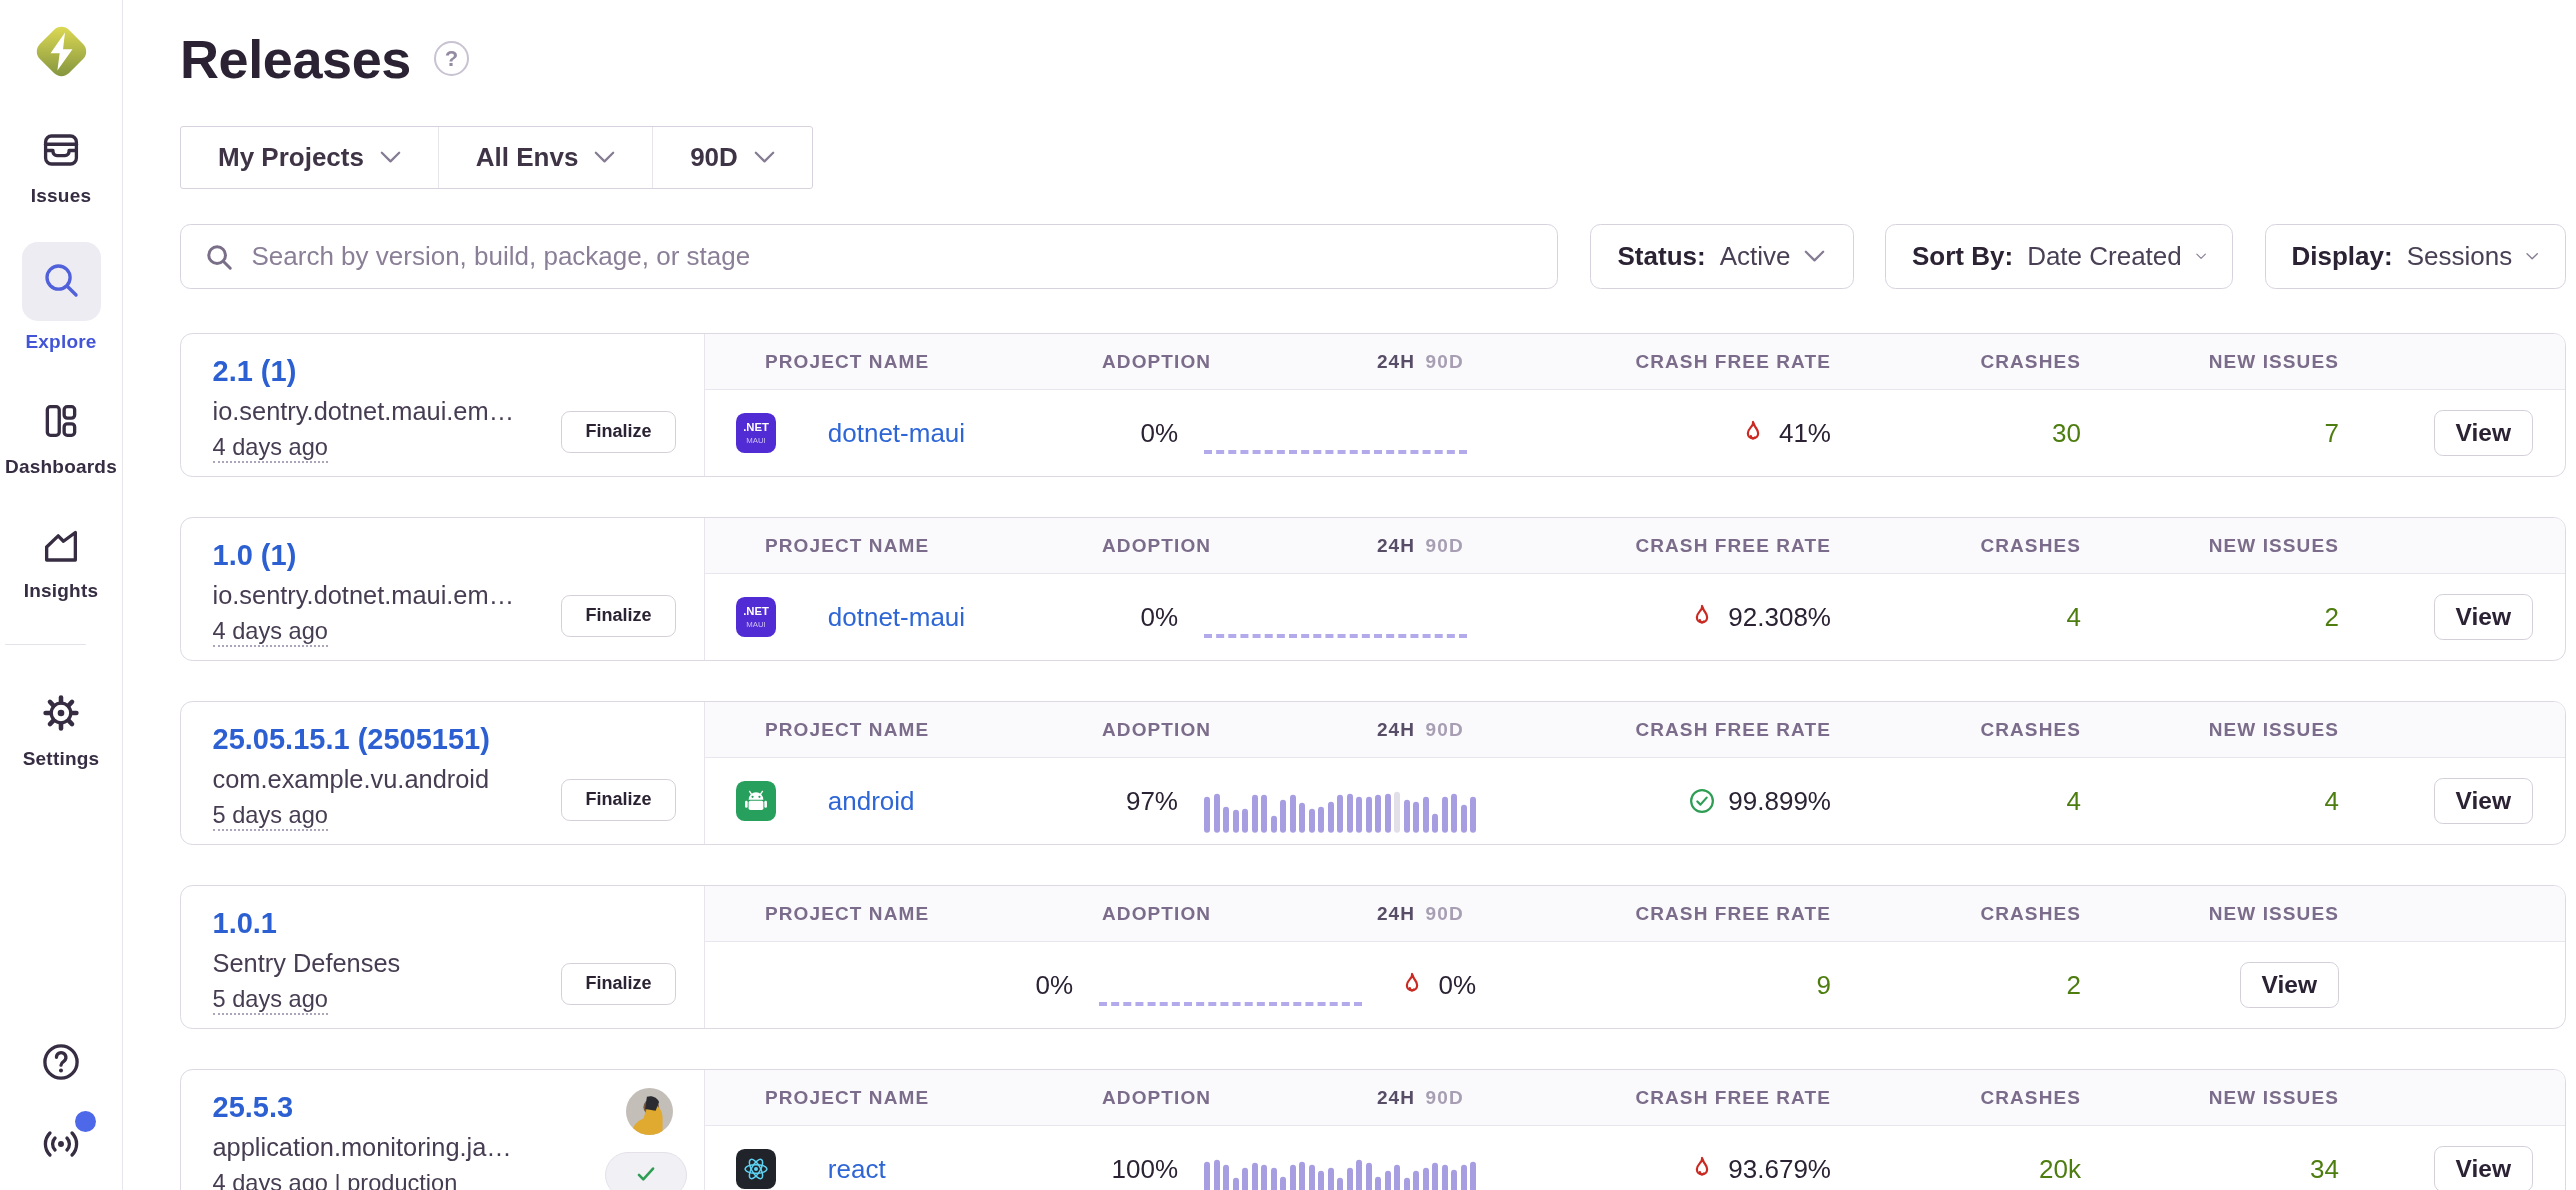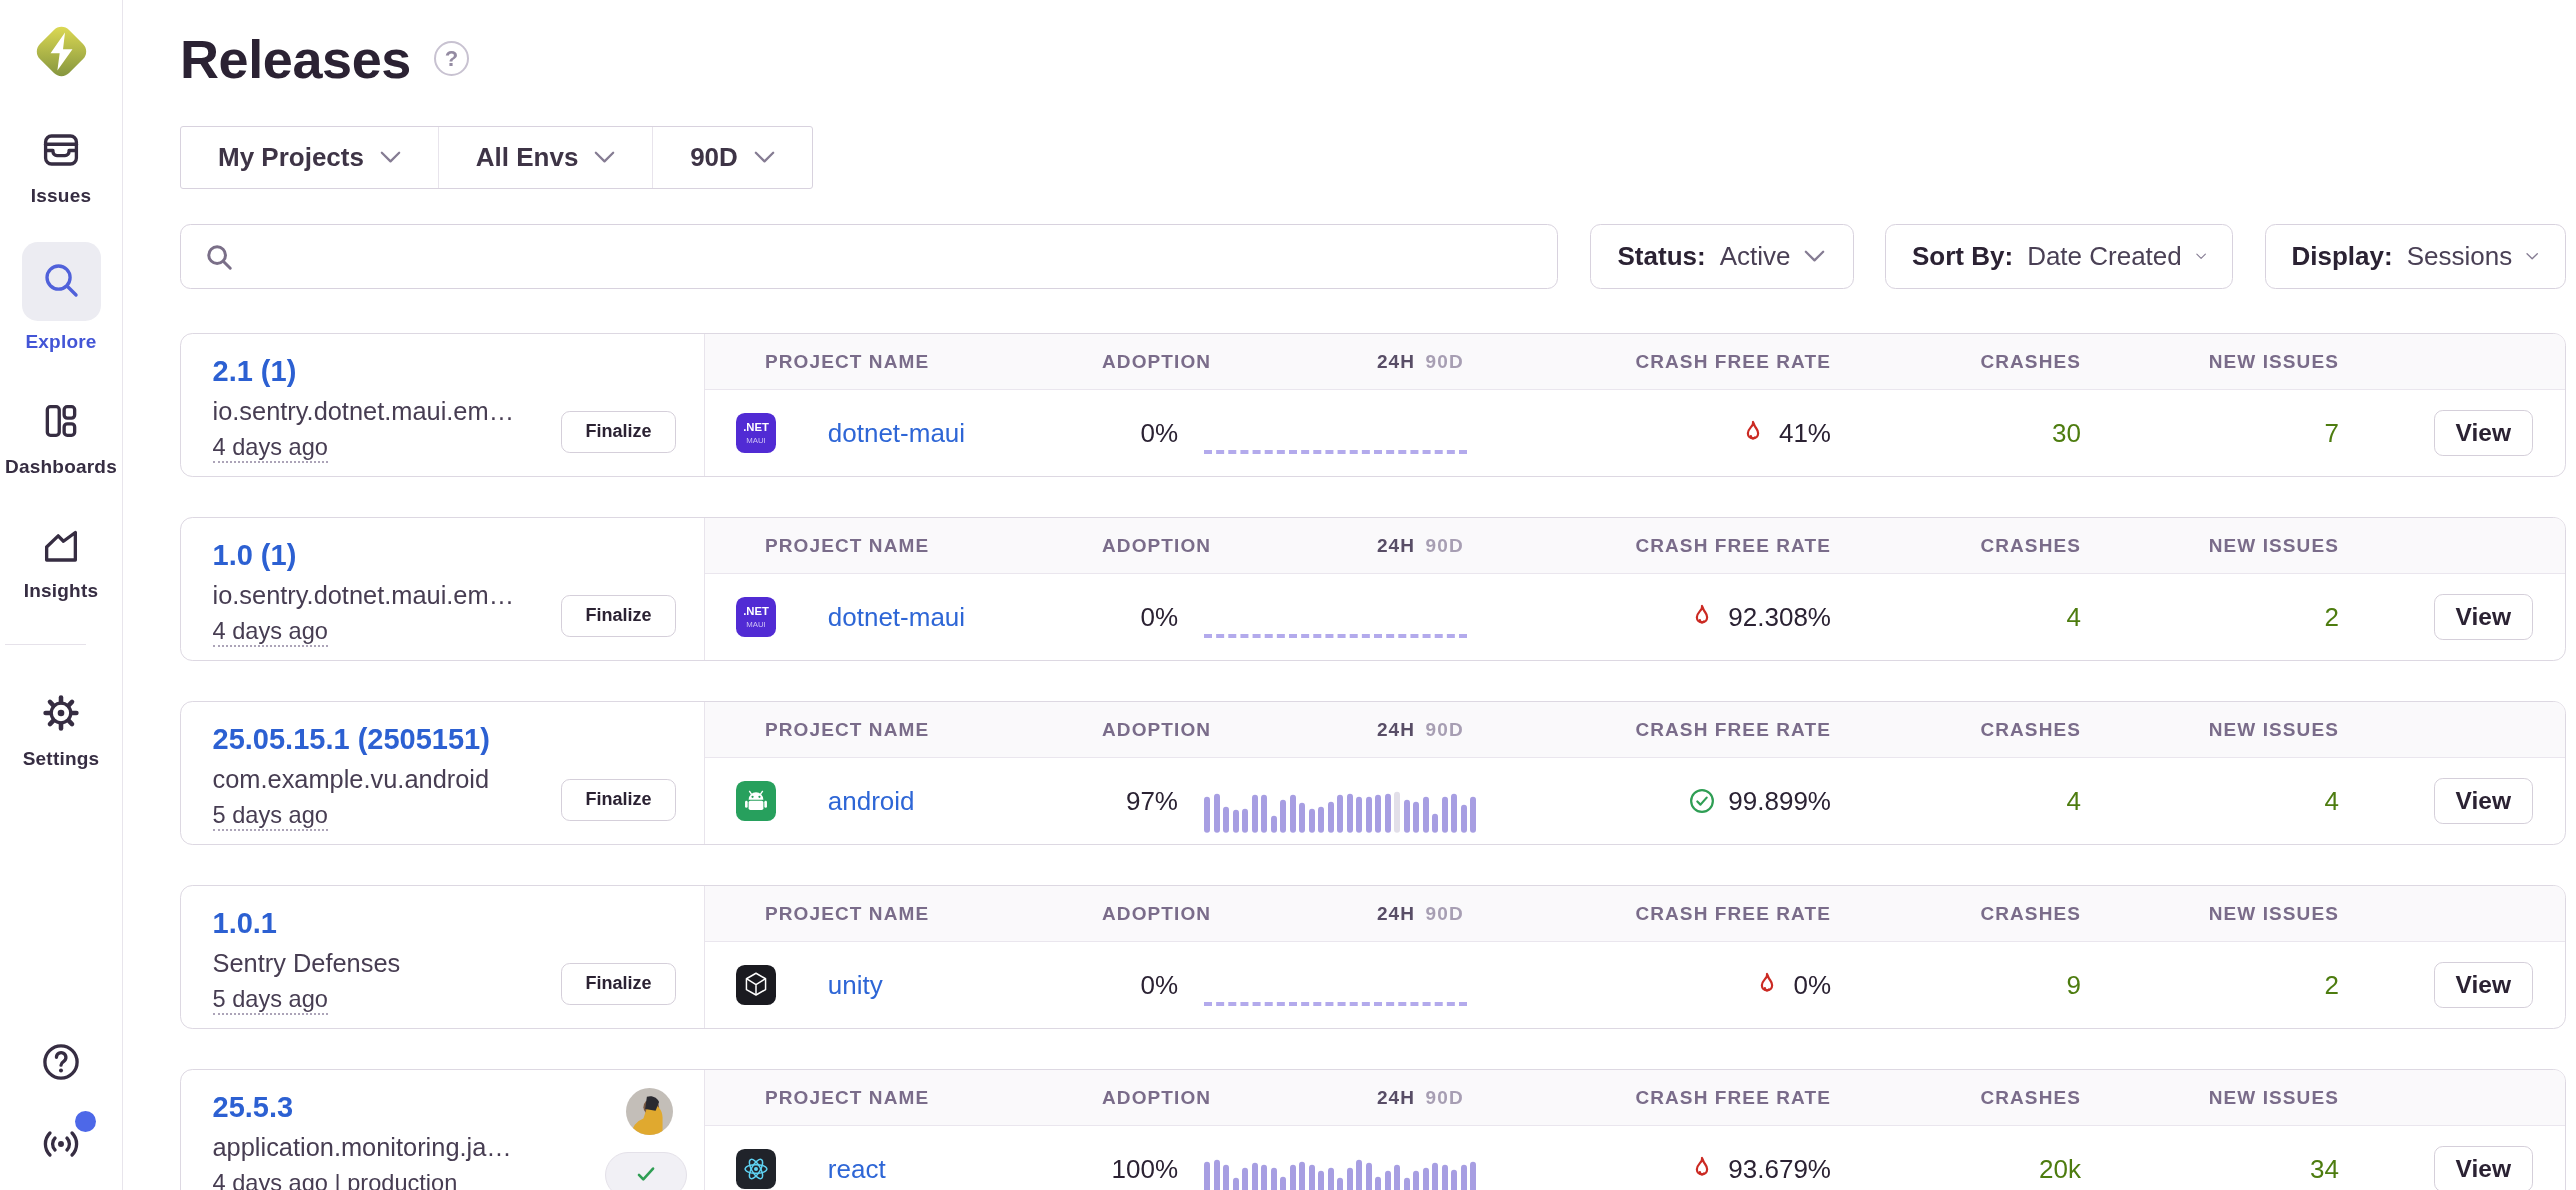--- a/index.html
+++ b/index.html
@@ -195,20 +195,21 @@
         </svg>
     </span>
   </div>
 
   <div class="toolbar">
     <div class="search-box">
       <svg viewBox="0 0 24 24">
           <circle cx="10.5" cy="10.5" r="6.7"></circle>
           <path d="M15.6 15.6L21 21"></path>
         </svg>
+      <input type="text" placeholder="Search by version, build, package, or stage" style="">
     </div>
     <div class="pill" style="width:264px">
       <span class="plabel">Status:</span>
       <span class="pvalue">Active</span>
       <svg class="chev" viewBox="0 0 24 15">
           <path d="M2 2l10 10L22 2"></path>
         </svg>
     </div>
     <div class="pill" style="width:348px">
       <span class="plabel">Sort By:</span>
@@ -432,32 +433,20 @@
       <div class="strip">
         <div class="h c-project">PROJECT NAME</div>
         <div class="h c-adoption">ADOPTION</div>
         <div class="h c-chart"><span class="h24">24H</span><span class="h90">90D</span></div>
         <div class="h c-cfr">CRASH FREE RATE</div>
         <div class="h c-crashes">CRASHES</div>
         <div class="h c-issues">NEW ISSUES</div>
         <div class="h c-view"></div>
       </div>
       <div class="datarow">
-        <div class="c-project cell">
-          <span class="picon">
-                <svg viewBox="0 0 46 46">
-                  <rect width="46" height="46" rx="10" fill="#1a1a20"></rect>
-                  <g stroke="#fff" stroke-width="1.7" fill="none" stroke-linejoin="round">
-                    <path d="M23 9.5l11 6.3v12.4l-11 6.3-11-6.3V15.8z"></path>
-                    <path d="M23 22.5V34.5M23 22.5L12 15.8M23 22.5l11-6.7"></path>
-                  </g>
-                </svg>
-              </span>
-          <a class="pname">unity</a>
-        </div>
         <div class="c-adoption cell adoption">0%</div>
         <div class="c-chart cell chart">
               <div class="dashed-line"></div>
             </div>
         <div class="c-cfr cell cfr">
           <span class="sicon">
                 <svg viewBox="0 0 24 24" fill="none" stroke="#cb2a23" stroke-width="1.9" stroke-linecap="round" stroke-linejoin="round" style="width: 28px; height: 28px; display: block;">
                   <path d="M12 2.6c1.1 3.2-4.4 5.2-4.4 9.6a4.4 4.4 0 0 0 8.8 0c0-3-2-4.3-2.9-6.2-.5-1-.7-2.1-1.5-3.4z"></path>
                   <path d="M10.2 14.6a1.9 1.9 0 0 0 3.4 1.2"></path>
                 </svg>

